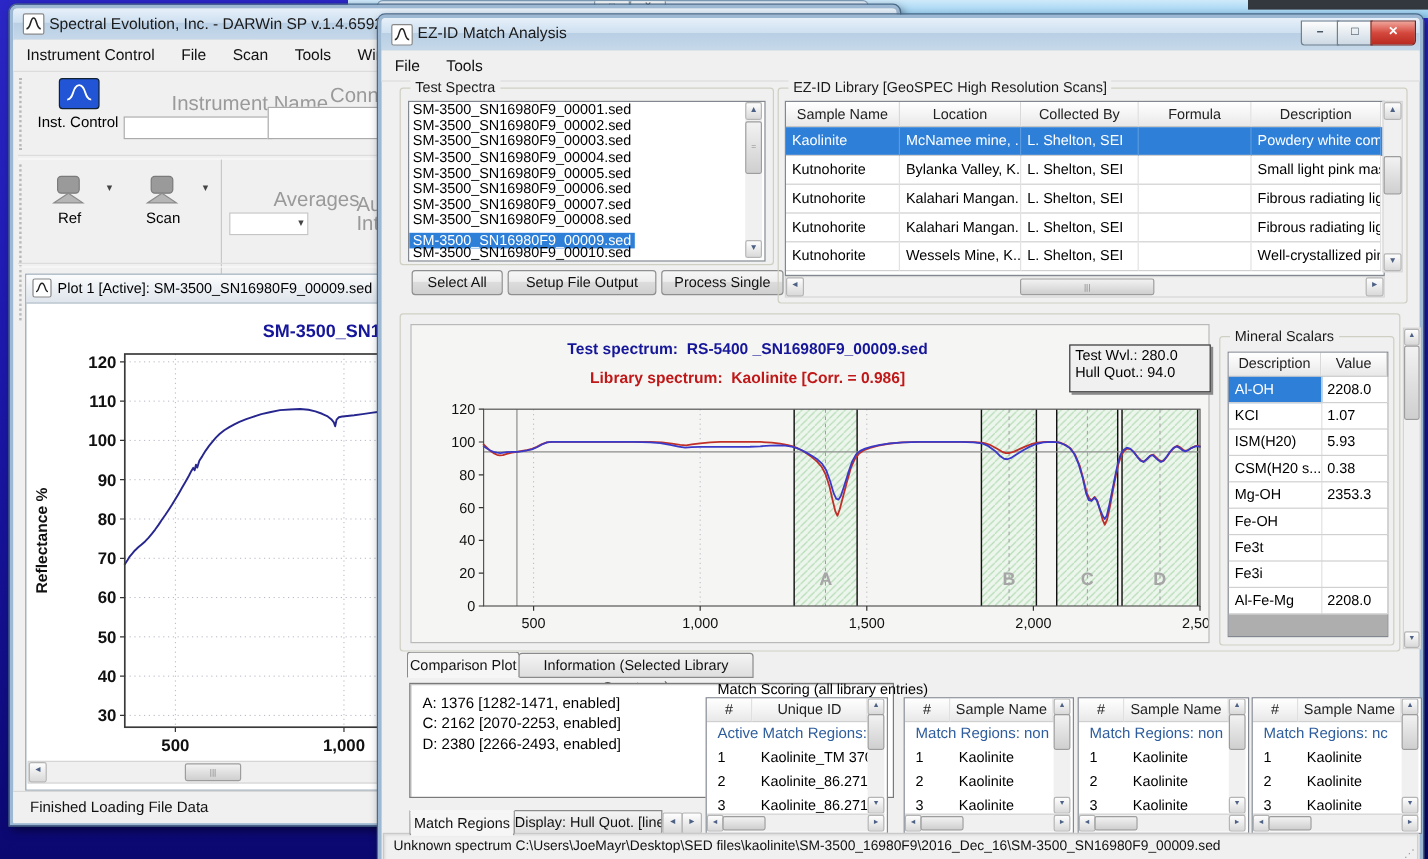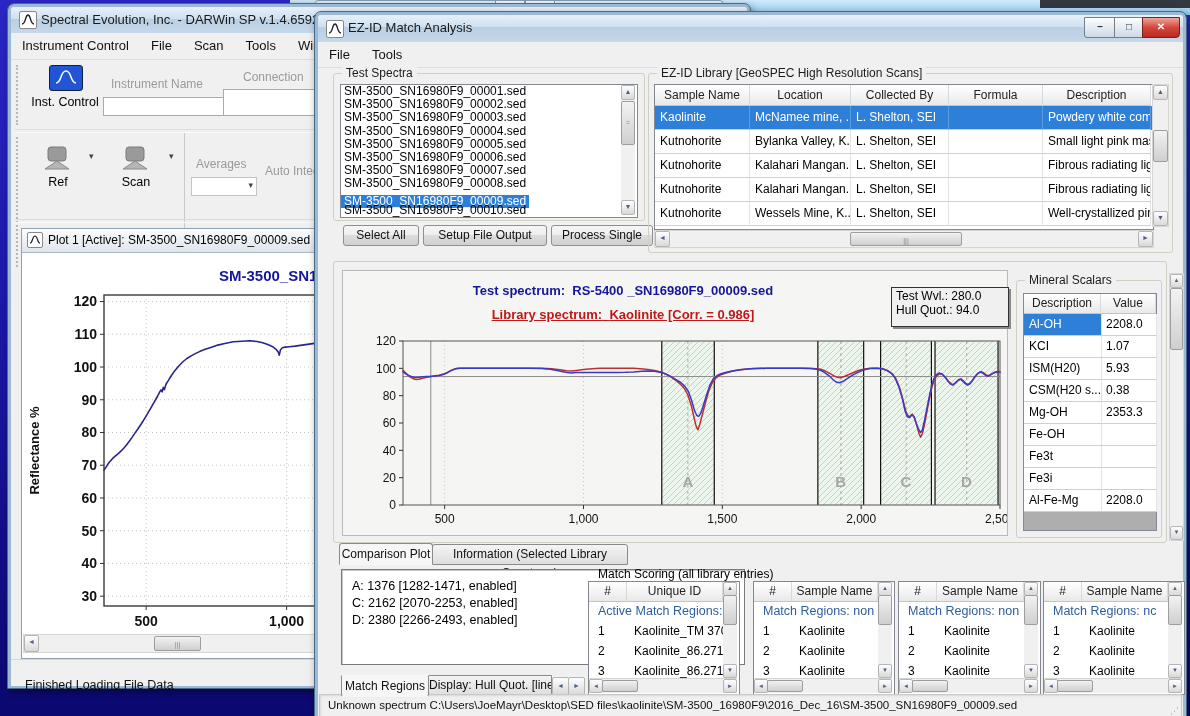--- a/index.html
+++ b/index.html
@@ -28,21 +28,21 @@
   .app-icon svg{display:block;}
   .menubar{background:#f0f0f0;border-bottom:1px solid #dcdcdc;font-size:13px;color:#111;}
   .menu-item{display:inline-block;padding:5px 11px;cursor:default;}
   .statusbar{background:#f0f0f0;border-top:1px solid #d8d8d8;font-size:12.5px;color:#111;}
   .groove{height:2px;border-top:1px solid #dcdcdc;border-bottom:1px solid #fafafa;}
   
   .btn{background:linear-gradient(180deg,#f6f6f6 0%,#eeeeee 45%,#dddddd 46%,#d0d0d0 100%);
     border:1px solid #8e8f8f;border-radius:3px;font-size:12px;color:#111;
     text-align:center;cursor:default;}
   .tb-input{background:#fff;border:1px solid #ababab;}
-  .gray-label{color:#9a9a9a;font-size:12px;}
+  .gray-label{color:#9a9a9a;font-size:17px;margin-left:32px;}
   .groupbox{border:1px solid #cfcfc3;border-radius:3px;}
   .group-label{position:absolute;top:-8px;left:8px;background:#f0f0f0;padding:0 4px;
     font-size:12px;color:#1b1b1b;white-space:nowrap;}
   .listbox{background:#fff;border:1px solid #828790;overflow:hidden;}
   .lb-item{font-size:12px;color:#000;padding:0 3px;line-height:13.2px;white-space:nowrap;}
   .lb-item.sel{background:#2e7fd8;color:#fff;display:inline-block;}
   
   .sb{background:#f0f0f0;border:1px solid #d5d5d5;}
   .sb-btn{position:absolute;background:linear-gradient(180deg,#fefefe,#d9d9d9);
     border:1px solid #b5b5b5;border-radius:2px;color:#4d6185;text-align:center;}
@@ -188,21 +188,21 @@
         <text x="16" y="197.5" fill="#111" font-size="13" font-weight="bold" font-family="&quot;Liberation Sans&quot;,sans-serif" text-anchor="middle" transform="rotate(-90 16 197.5)">Reflectance %</text>
       </svg>
     <div class="abs sb" style="left:1px;top:405px;width:300px;height:17px;">
       <span class="sb-btn h g-left" style="left:0;"></span>
       <div class="sb-thumb" style="left:130px;top:1px;bottom:1px;width:45px;">
         <div class="sb-grip" style="top:4px;">|||</div>
       </div>
     </div>
   </div>
   <div class="abs statusbar" style="left:0;top:652px;right:0;height:26px;">
-    <span class="abs" style="left:14px;top:6px;margin-top:12px;">Finished Loading File Data</span>
+    <span class="abs" style="left:14px;top:6px;">Finished Loading File Data</span>
   </div>
 </div>
 
 <div class="abs win" style="left:315px;top:12px;width:865px;height:702px;border-radius:6px 6px 0 0;">
   <div class="abs titlebar" style="height:27px;">
     <span class="abs app-icon" style="left:8px;top:5px;">
       <svg width="16" height="16">
           <path d="M2,12 C6,12 5,3 8,3 C11,3 10,12 14,12" fill="none" stroke="#222" stroke-width="1.3"></path>
         </svg>
     </span>
@@ -298,21 +298,21 @@
       <span class="sb-btn h g-right" style="right:0;"></span>
     </div>
   </div>
 
   <div class="abs groupbox" style="left:15px;top:246px;width:832px;height:280px;">
     <div class="abs" style="left:8px;top:8px;width:664px;height:264px;background:#f5f5f3;border:1px solid #b9b9b9;">
       <div class="abs" style="left:0;top:12px;width:560px;text-align:center;font-size:13px;font-weight:bold;color:#16169a;">
         <span>Test spectrum:</span>&nbsp;
         <span>RS-5400 _SN16980F9_00009.sed</span>
       </div>
-      <div class="abs" style="left:0;top:36px;width:560px;text-align:center;font-size:13px;font-weight:bold;color:#c01818;text-decoration:underline;">
+      <div class="abs" style="left:0;top:36px;width:560px;text-align:center;font-size:13px;font-weight:bold;color:#c01818;">
         <span>Library spectrum:</span>&nbsp;
         <span>Kaolinite [Corr. = 0.986]</span>
       </div>
       <div class="abs" style="left:548px;top:16px;width:108px;height:36px;background:#f0f0f0;border:1px solid #333;box-shadow:2px 2px 0 #8a8a8a;font-size:12px;padding:1px 4px;">
         <div>Test Wvl.: 280.0</div>
         <div>Hull Quot.: 94.0</div>
       </div>
       <svg class="abs" id="comp-svg" style="left:0;top:0;" width="664" height="264">
           <defs>
             <pattern id="h1" width="6" height="6" patternUnits="userSpaceOnUse">

